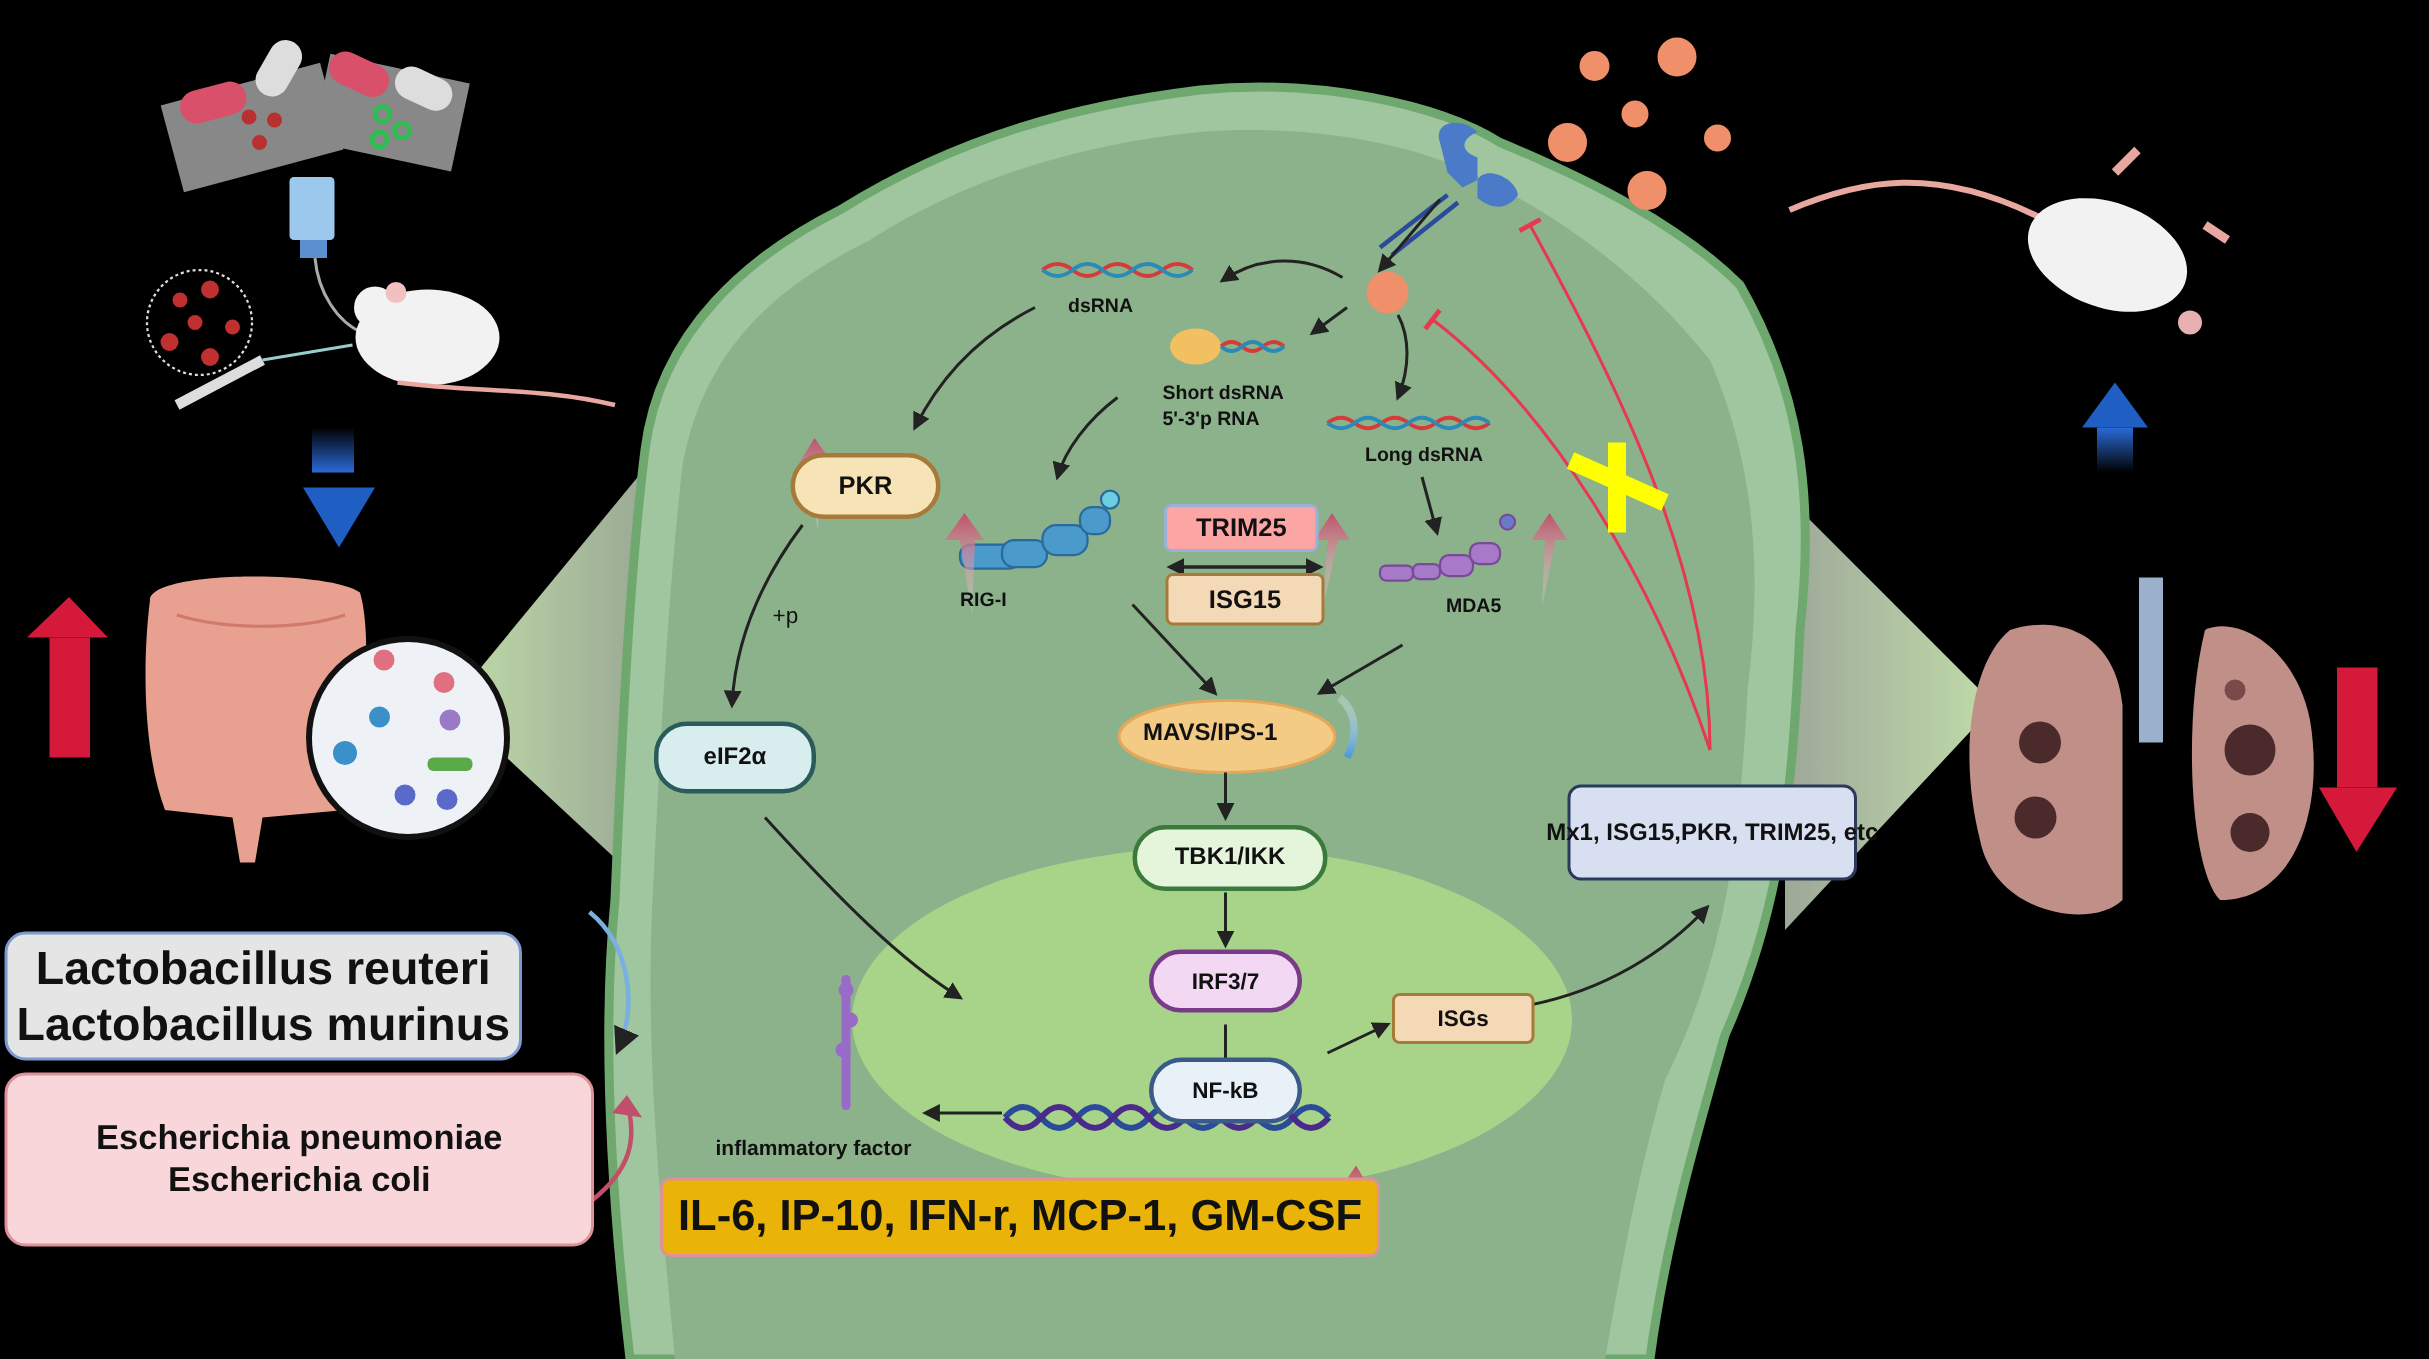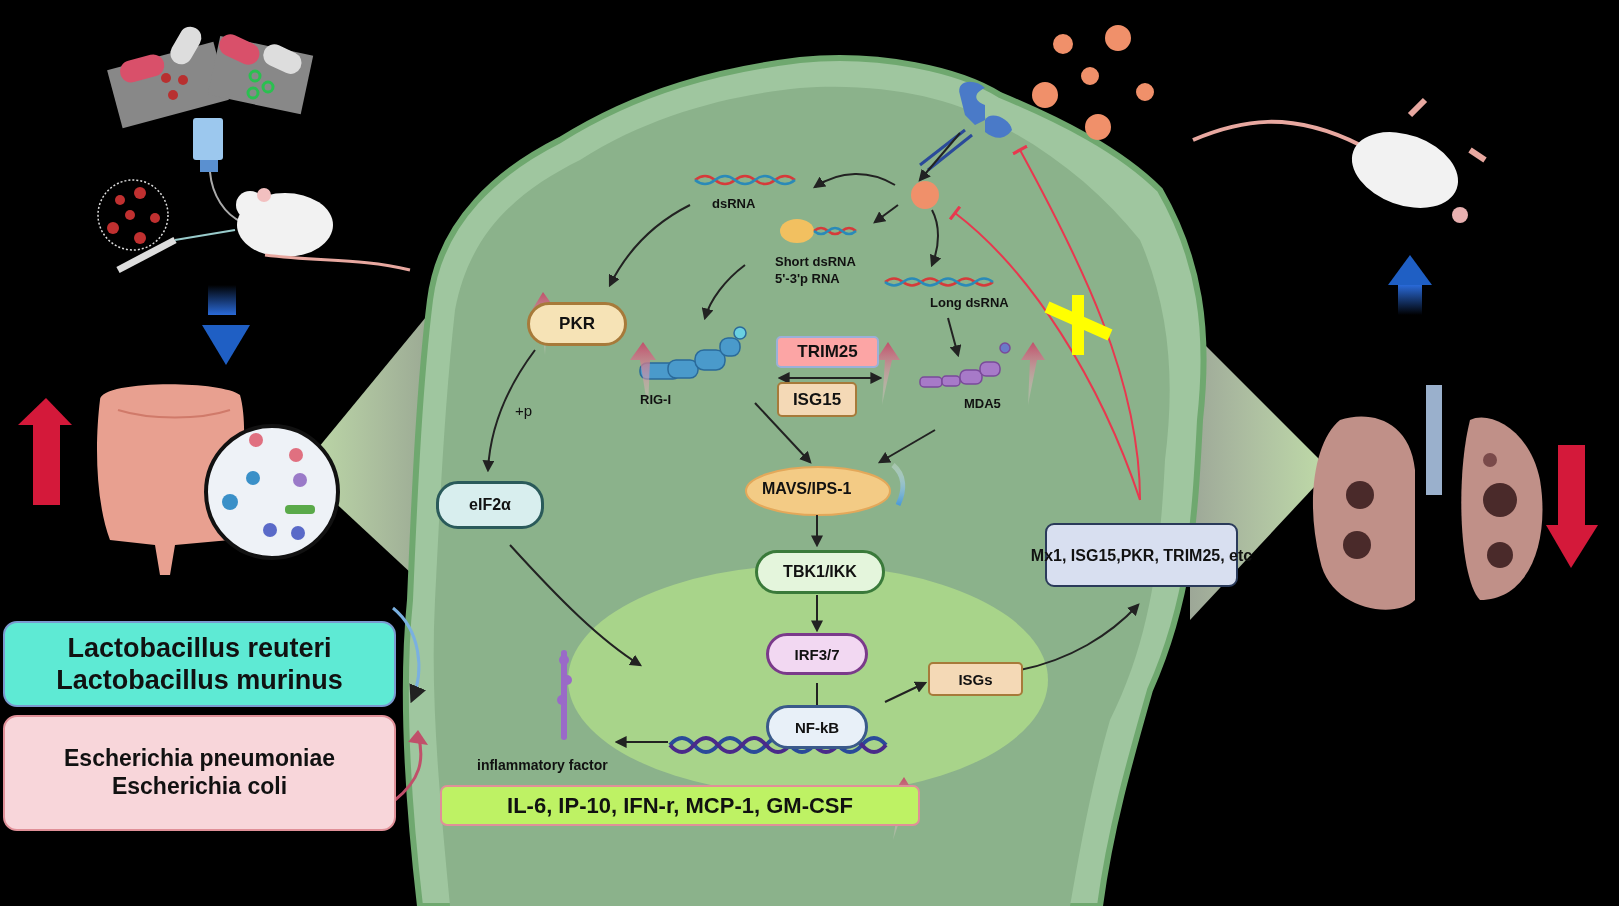--- a/index.html
+++ b/index.html
@@ -247,48 +247,48 @@
     <rect x="1558" y="445" width="27" height="80" fill="#d4193a"></rect>
     <polygon points="1546,525 1571,568 1598,525" fill="#d4193a"></polygon>
   </g>
 </svg>
 
 <div class="lbl" style="left:712px;top:196px;font-size:13px;">dsRNA</div>
 <div class="lbl" style="left:775px;top:253px;font-size:13px;line-height:17px;">
   <div>Short dsRNA</div>
   <div>5'-3'p RNA</div>
 </div>
-<div class="lbl" style="left:910px;top:295px;font-size:13px;margin-left:20px;">Long dsRNA</div>
+<div class="lbl" style="left:910px;top:295px;font-size:13px;">Long dsRNA</div>
 
 <div class="node pill" style="left:527px;top:302px;width:100px;height:44px;background:#f6e3b6;border-color:#a77a3a;font-size:17px;">PKR</div>
 <div class="lbl" style="left:640px;top:392px;font-size:13px;">RIG-I</div>
 <div class="lbl" style="left:940px;top:396px;font-size:13px;padding-left:24px;">MDA5</div>
 
 <div class="node box" style="left:776px;top:336px;width:103px;height:32px;background:#fca5a5;border-color:#9ab0d8;font-size:17px;">TRIM25</div>
-<div class="node box" style="left:777px;top:382px;width:80px;height:35px;background:#f4d9b6;border-color:#a77a3a;font-size:17px;">ISG15</div>
+<div class="node box" style="left:777px;top:382px;width:106px;height:35px;background:#f4d9b6;border-color:#a77a3a;font-size:17px;">ISG15</div>
 
 <div class="lbl" style="left:515px;top:402px;font-size:15px;font-weight:normal;">+p</div>
 
 <div class="node pill" style="left:436px;top:481px;width:108px;height:48px;background:#d8eeee;border-color:#2a5a5a;font-size:16px;">eIF2α</div>
 
 <div class="lbl" style="left:762px;top:480px;font-size:16px;">MAVS/IPS-1</div>
 
 <div class="node pill" style="left:755px;top:550px;width:130px;height:44px;background:#e4f5dc;border-color:#3a7a3a;font-size:16px;">TBK1/IKK</div>
 <div class="node pill" style="left:766px;top:633px;width:102px;height:42px;background:#f2d8f2;border-color:#7a3a8a;font-size:15px;">IRF3/7</div>
 <div class="node pill" style="left:766px;top:705px;width:102px;height:44px;background:#e8f0f8;border-color:#3a5a8a;font-size:15px;">NF-kB</div>
 <div class="node box" style="left:928px;top:662px;width:95px;height:34px;background:#f4d9b6;border-color:#a77a3a;font-size:15px;">ISGs</div>
 
 <div class="node box" style="left:1045px;top:523px;width:193px;height:64px;background:#d8dff0;border-color:#2a3a5a;border-radius:9px;font-size:16px;flex-direction:row;line-height:21px;">
   <div>Mx1, ISG15,</div>
   <div>PKR, TRIM25, etc</div>
 </div>
 
 <div class="lbl" style="left:477px;top:757px;font-size:14px;">inflammatory factor</div>
-<div class="node box" style="left:440px;top:785px;width:480px;height:41px;background:#bef264;border-color:#e09098;border-radius:7px;font-size:22px;">IL-6, IP-10, IFN-r, MCP-1, GM-CSF</div>
-
-<div class="sp-box" style="left:3px;top:621px;width:393px;height:86px;background:#5eead4;border-color:#7a9ad0;font-size:27px;">
+<div class="node box" style="left:440px;top:785px;width:480px;height:53px;background:#eab308;border-color:#e09098;border-radius:7px;font-size:29px;">IL-6, IP-10, IFN-r, MCP-1, GM-CSF</div>
+
+<div class="sp-box" style="left:3px;top:621px;width:345px;height:86px;background:#e5e5e5;border-color:#7a9ad0;font-size:31px;">
   <div>Lactobacillus reuteri</div>
   <div>Lactobacillus murinus</div>
 </div>
 <div class="sp-box" style="left:3px;top:715px;width:393px;height:116px;background:#f8d6da;border-color:#e09098;font-size:23px;">
   <div>Escherichia pneumoniae</div>
   <div>Escherichia coli</div>
 </div>
 
 </body></html>

